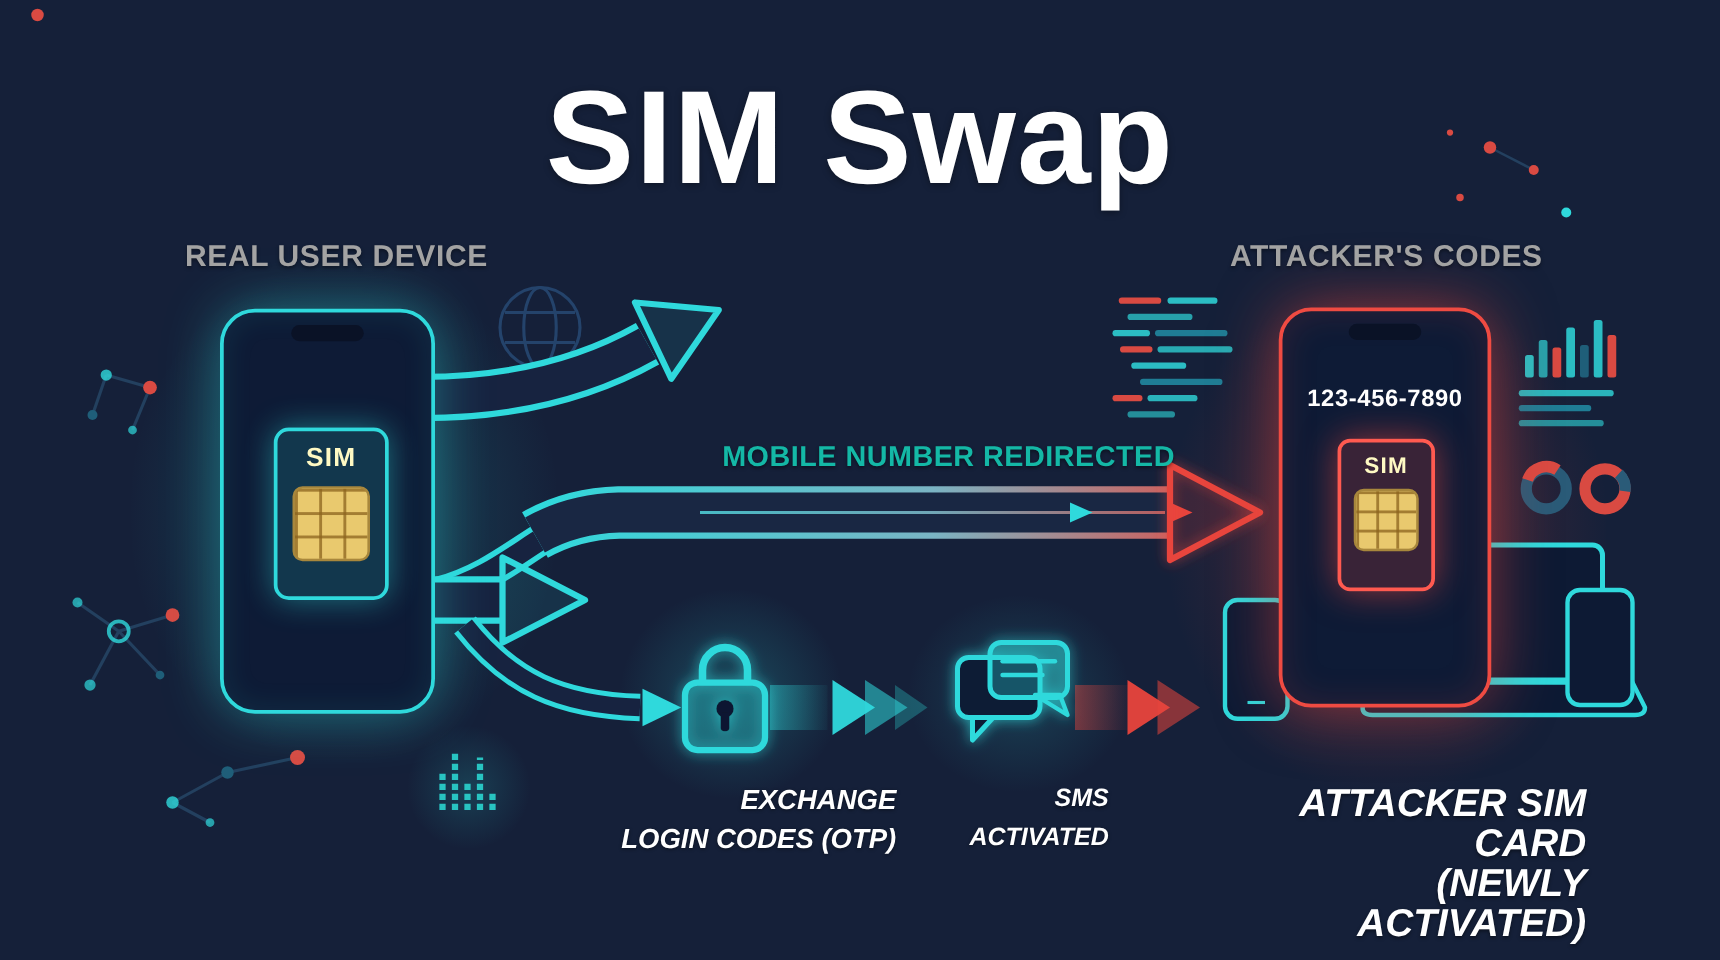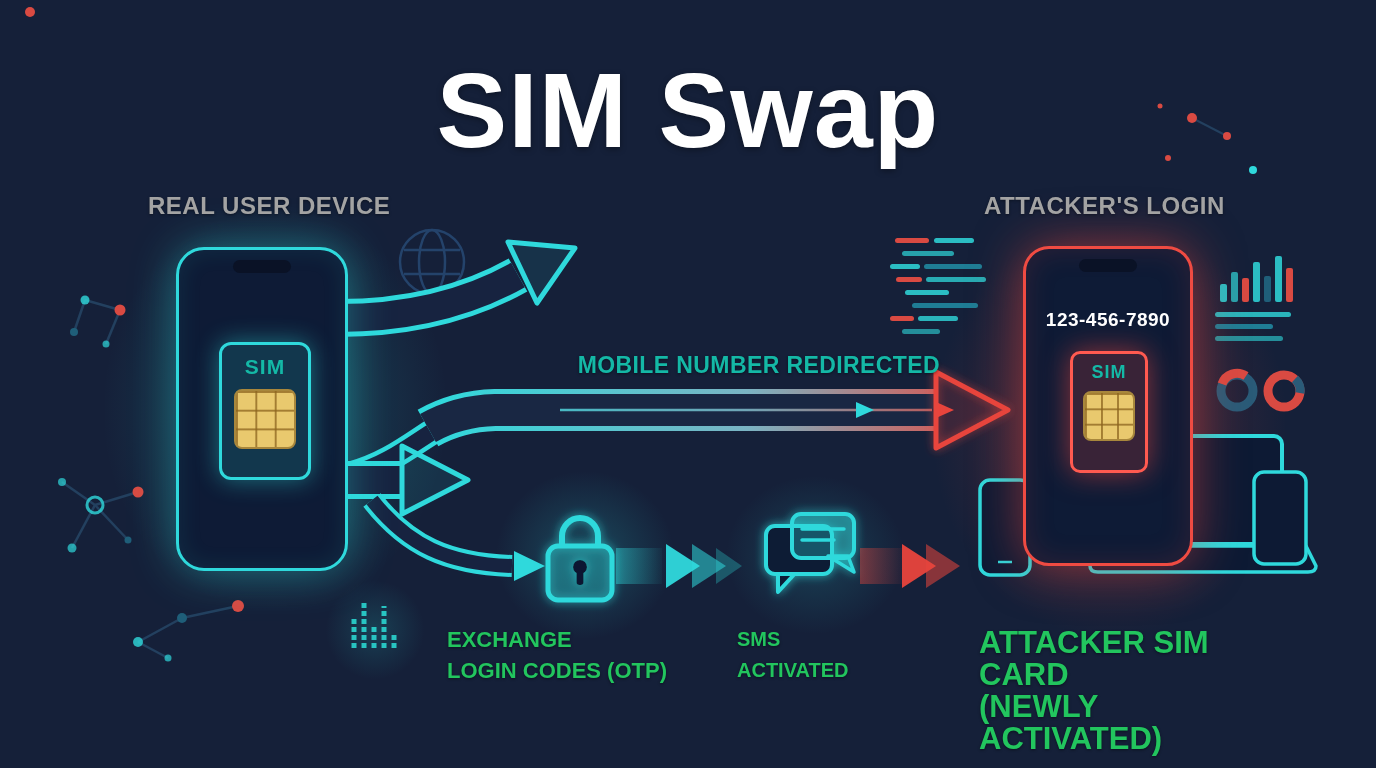--- a/index.html
+++ b/index.html
@@ -31,22 +31,23 @@
     color:#a3a3a3;text-shadow:0 1px 3px rgba(0,0,0,.4);
   }
   .device-label.left{left:148px;top:192px;}
   .device-label.right{left:984px;top:192px;}
   .flow-label{
     position:absolute;z-index:3;left:455px;top:352px;width:485px;text-align:right;
     font-size:23px;font-weight:bold;letter-spacing:.4px;color:#14b8a6;
     text-shadow:0 1px 3px rgba(0,0,0,.45);
   }
   .caption{
-    position:absolute;z-index:3;text-align:left;font-weight:bold;color:#22c55e;
+    position:absolute;z-index:3;text-align:right;font-weight:bold;color:#ffffff;
     text-shadow:0 1px 3px rgba(0,0,0,.45);
+    font-style:italic;
   }
   .caption.otp{left:447px;top:624px;width:270px;font-size:22px;line-height:31px;}
   .caption.sms{left:737px;top:624px;width:150px;font-size:20px;line-height:31px;}
   .caption.attacker-sim{left:979px;top:616px;width:290px;font-size:31px;line-height:32px;margin-top:11px;}
   .phone{position:absolute;z-index:2;border-radius:28px;background:#0e1b36;}
   .phone-left{
     left:176px;top:247px;width:166px;height:318px;border:3px solid #2fd9dc;
     box-shadow:0 0 45px rgba(46,224,220,.40), inset 0 0 25px rgba(46,224,220,.10);
   }
   .phone-right{
@@ -67,21 +68,21 @@
   .sim-left{
     left:40px;top:92px;width:86px;height:132px;
     border:3px solid #2fd9dc;background:rgba(46,224,220,.14);
     box-shadow:0 0 25px rgba(46,224,220,.45);
   }
   .sim-right{
     left:44px;top:102px;width:72px;height:116px;border-radius:10px;
     border:3px solid #ff5a50;background:rgba(232,69,60,.20);
     box-shadow:0 0 28px rgba(232,69,60,.60);
   }
-  .sim-text{font-weight:bold;color:#14b8a6;letter-spacing:1px;}
+  .sim-text{font-weight:bold;color:#fef9c3;letter-spacing:1px;}
   .sim-left .sim-text{margin-top:10px;font-size:21px;}
   .sim-right .sim-text{margin-top:8px;font-size:18px;}
   .chip{
     margin-top:10px;border:2px solid #a8873c;border-radius:8px;background-color:#e9c96e;
     background-image:
       linear-gradient(to right, rgba(140,100,30,.75) 2px, transparent 2px),
       linear-gradient(to bottom, rgba(140,100,30,.75) 2px, transparent 2px);
     background-size:33.4% 100%,100% 33.4%;
   }
   .sim-left .chip{width:58px;height:56px;}
@@ -280,21 +281,21 @@
 
     <g>
       <rect x="860" y="548" width="44" height="36" fill="url(#fadeRed)"></rect>
       <polygon points="902,544 936,566 902,588" fill="#e8453c" opacity=".95"></polygon>
       <polygon points="926,544 960,566 926,588" fill="#e8453c" opacity=".55"></polygon>
     </g>
   </svg>
 
   <div class="title">SIM Swap</div>
   <div class="device-label left">REAL USER DEVICE</div>
-  <div class="device-label right">ATTACKER'S LOGIN</div>
+  <div class="device-label right">ATTACKER'S CODES</div>
   <div class="flow-label">MOBILE NUMBER REDIRECTED</div>
 
   <div class="caption otp">
     <div>EXCHANGE</div>
     <div>LOGIN CODES (OTP)</div>
   </div>
   <div class="caption sms">
     <div>SMS</div>
     <div>ACTIVATED</div>
   </div>

